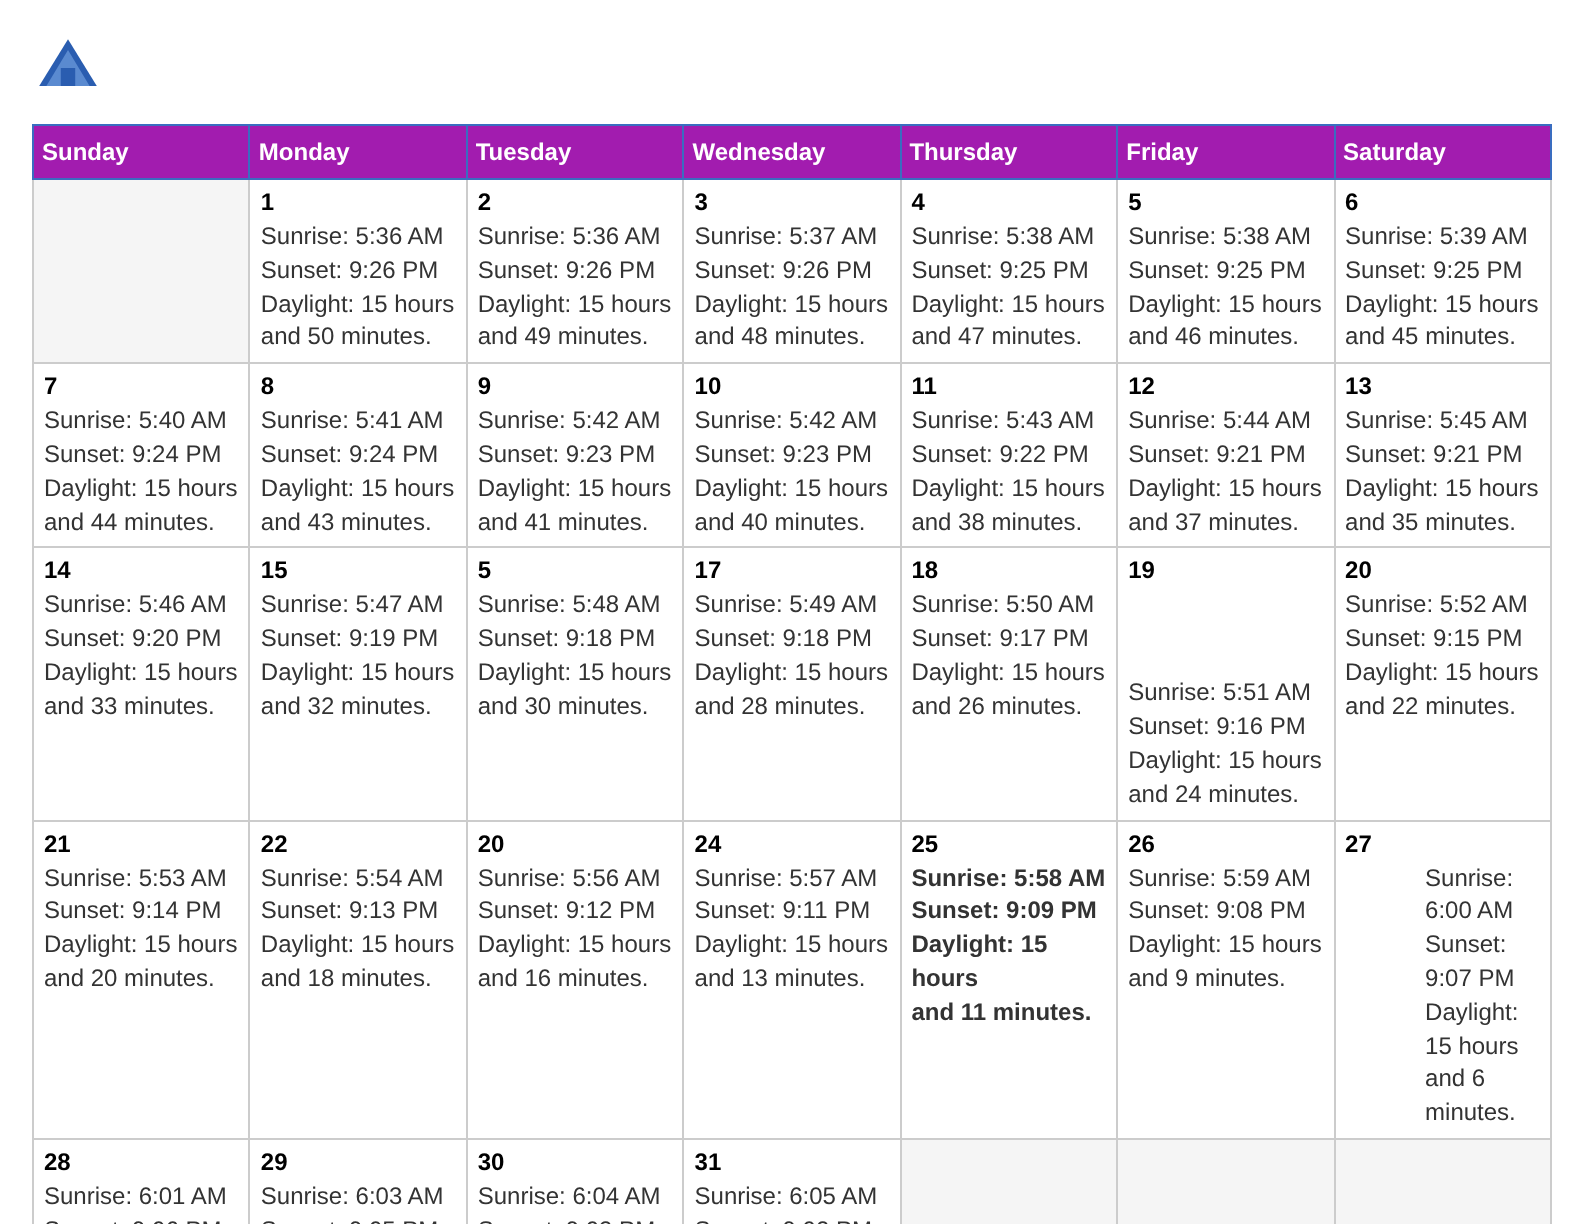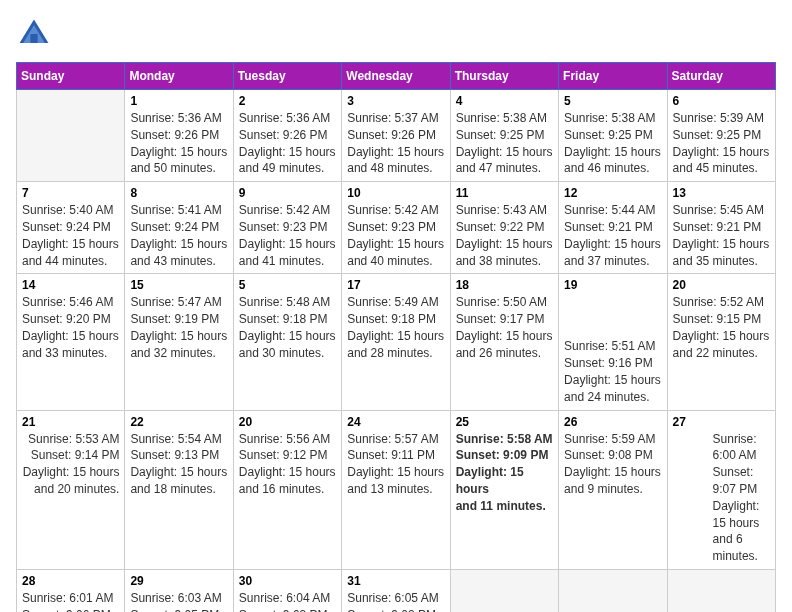--- a/index.html
+++ b/index.html
@@ -257,21 +257,21 @@
           <span class="day-num">20</span>
           <div class="day-info" style="white-space: pre-line;">Sunrise: 5:52 AM
 Sunset: 9:15 PM
 Daylight: 15 hours
 and 22 minutes.</div>
         </td>
       </tr>
       <tr>
         <td>
           <span class="day-num">21</span>
-          <div class="day-info" style="white-space: pre-line; text-align: right;">Sunrise: 5:53 AM
+          <div class="day-info" style="white-space: pre-line;">Sunrise: 5:53 AM
 Sunset: 9:14 PM
 Daylight: 15 hours
 and 20 minutes.</div>
         </td>
         <td>
           <span class="day-num">22</span>
           <div class="day-info" style="white-space: pre-line;">Sunrise: 5:54 AM
 Sunset: 9:13 PM
 Daylight: 15 hours
 and 18 minutes.</div>

